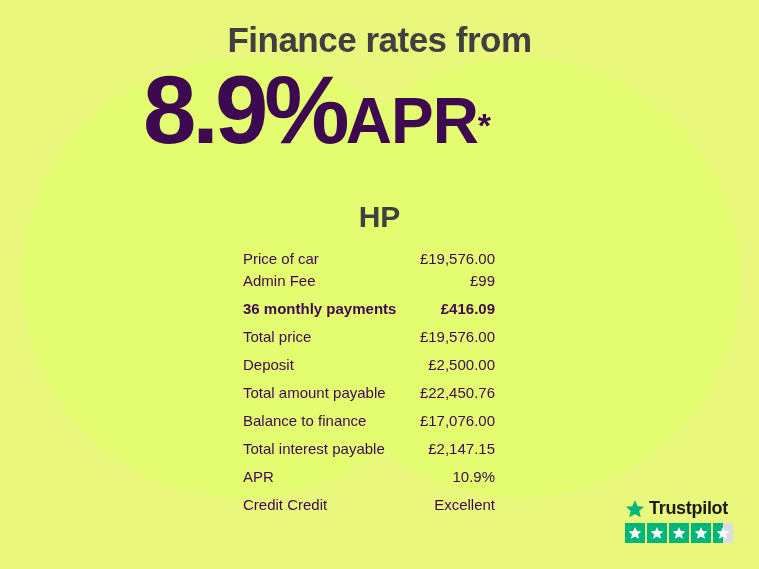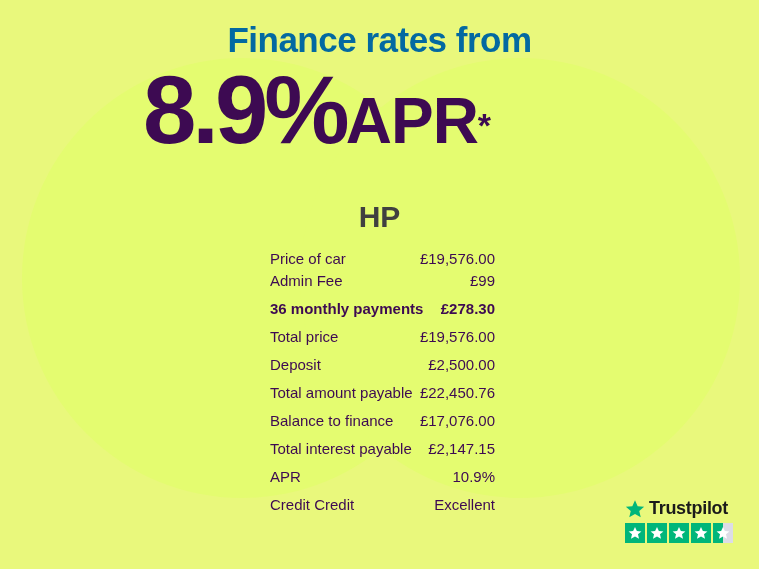--- a/index.html
+++ b/index.html
@@ -43,21 +43,21 @@
     z-index: 2;
     width: 759px;
     height: 569px;
   }
   .headline {
     position: absolute;
     top: 20px;
     left: 0;
     width: 759px;
     text-align: center;
-    color: #0369a1;
+    color: #404040;
     font-size: 35px;
     font-weight: bold;
     letter-spacing: -0.5px;
   }
   .rate-row {
     position: absolute;
     top: 62px;
     left: 0;
     width: 634px;
     text-align: center;
@@ -108,21 +108,20 @@
   }
   .trow.spaced {
     margin-top: 6px;
   }
   .trow.highlight .tlabel,
   .trow.highlight .tvalue {
     font-weight: bold;
   }
   .tlabel {
     text-align: center;
-    margin-left: 27px;
   }
   .tvalue {
     text-align: right;
   }
   .disclaimer {
     position: absolute;
     left: 24px;
     bottom: 24px;
     width: 400px;
     color: #3d0a52;
@@ -196,21 +195,21 @@
       <div class="trow">
         <span class="tlabel">Price of car</span>
         <span class="tvalue">£19,576.00</span>
       </div>
       <div class="trow">
         <span class="tlabel">Admin Fee</span>
         <span class="tvalue">£99</span>
       </div>
       <div class="trow highlight spaced">
         <span class="tlabel">36 monthly payments</span>
-        <span class="tvalue">£278.30</span>
+        <span class="tvalue">£416.09</span>
       </div>
       <div class="trow spaced">
         <span class="tlabel">Total price</span>
         <span class="tvalue">£19,576.00</span>
       </div>
       <div class="trow spaced">
         <span class="tlabel">Deposit</span>
         <span class="tvalue">£2,500.00</span>
       </div>
       <div class="trow spaced">

